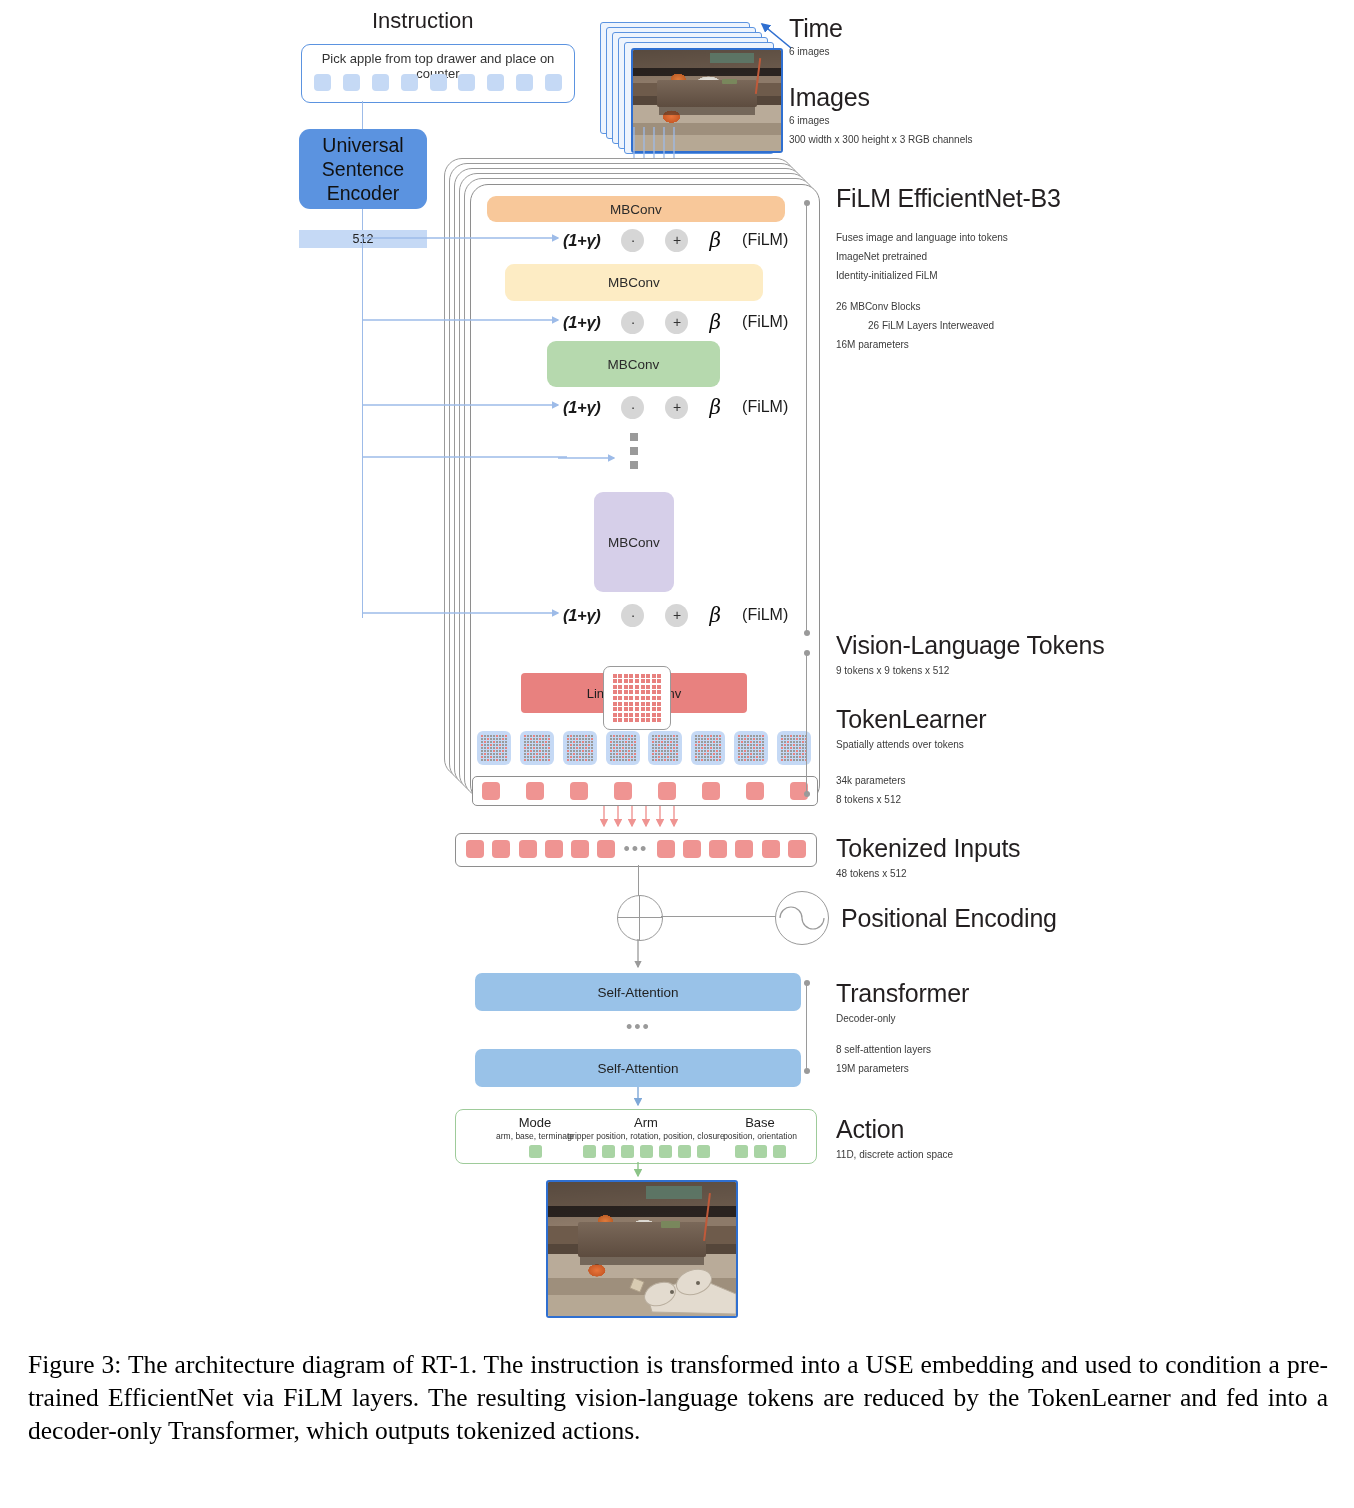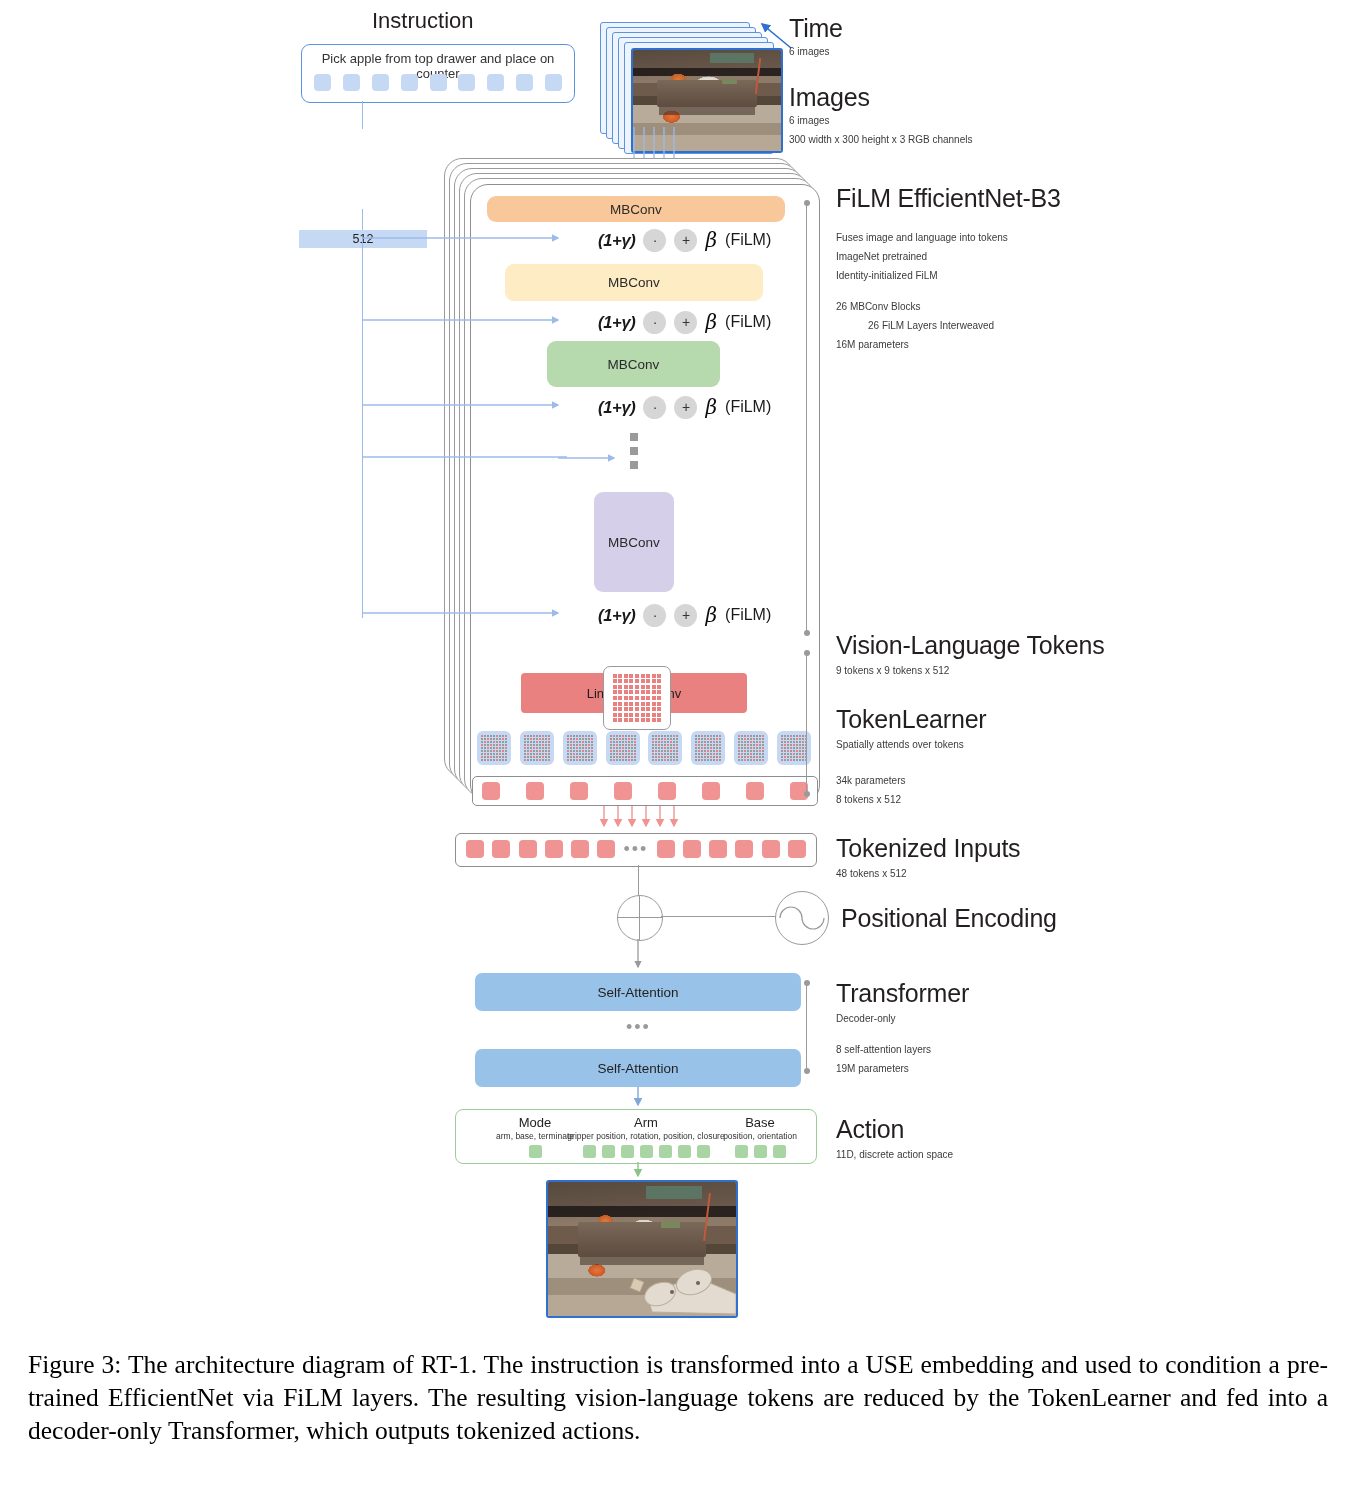--- a/index.html
+++ b/index.html
@@ -56,22 +56,22 @@
   
   #time-arrow{left:757px;top:20px;width:36px;height:30px;}
 
   
   .enet-sheet{position:absolute;border:1.2px solid #9a9a9a;background:#fff;border-radius:18px;}
   #enet-card{left:470px;top:184px;width:348px;height:617px;border:1.3px solid #8e8e8e;
       background:#fff;border-radius:18px;}
 
   .mbconv{position:absolute;border-radius:9px;display:flex;align-items:center;
       justify-content:center;font-size:13.5px;color:#2b2b2b;}
-  .film-row{position:absolute;display:flex;align-items:center;gap:8px;
-      font-size:16.5px;color:#1a1a1a;white-space:nowrap;margin-left:35px;}
+  .film-row{position:absolute;display:flex;align-items:center;gap:21px;
+      font-size:16.5px;color:#1a1a1a;white-space:nowrap;}
   .film-row .gam{font-style:italic;font-weight:600;letter-spacing:-.3px;}
   .film-row .beta{font-style:italic;font-size:20px;color:#0b0b0b;font-family:"DejaVu Serif",serif;}
   .op{width:23px;height:23px;border-radius:50%;background:#d6d6d6;
       display:flex;align-items:center;justify-content:center;font-size:14px;color:#333;}
   .film-lbl{font-size:16px;color:#1a1a1a;}
 
   .vdots{position:absolute;display:flex;flex-direction:column;gap:6px;}
   .vdots i{width:8px;height:8px;background:#9a9a9a;display:block;}
 
   #linear-conv{position:absolute;left:521px;top:629px;width:226px;height:40px;
@@ -160,20 +160,27 @@
       <span class="instr-tok"></span>
       <span class="instr-tok"></span>
       <span class="instr-tok"></span>
       <span class="instr-tok"></span>
       <span class="instr-tok"></span>
     </div>
   </div>
 
   <div class="vl bl abs" style="left:362px;top:101px;height:28px;"></div>
 
+  <div class="abs" id="use-box">
+    <div>
+      <div>Universal</div>
+      <div>Sentence</div>
+      <div>Encoder</div>
+    </div>
+  </div>
   <div class="vl bl abs" style="left:362px;top:209px;height:21px;"></div>
   <div class="abs" id="use-512">512</div>
 
   <div class="vl bl abs" style="left:362px;top:239px;height:379px;"></div>
 
   <div class="abs imgstack">
     <div class="img-sheet" style="left:0px;top:0px;width:148px;height:110px;"></div>
     <div class="img-sheet" style="left:6px;top:5px;width:148px;height:110px;"></div>
     <div class="img-sheet" style="left:12px;top:10px;width:148px;height:110px;"></div>
     <div class="img-sheet" style="left:18px;top:15px;width:148px;height:110px;"></div>

